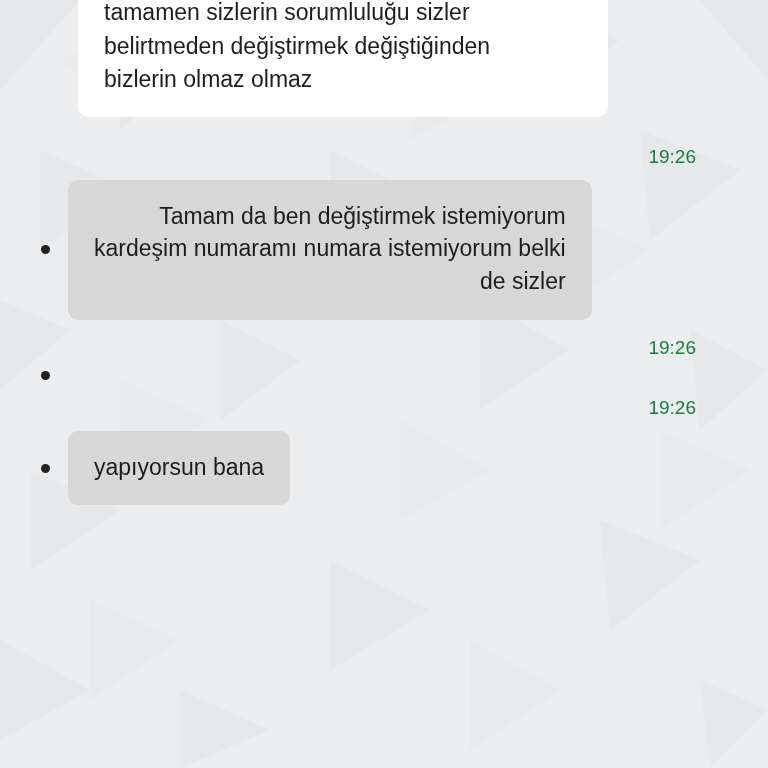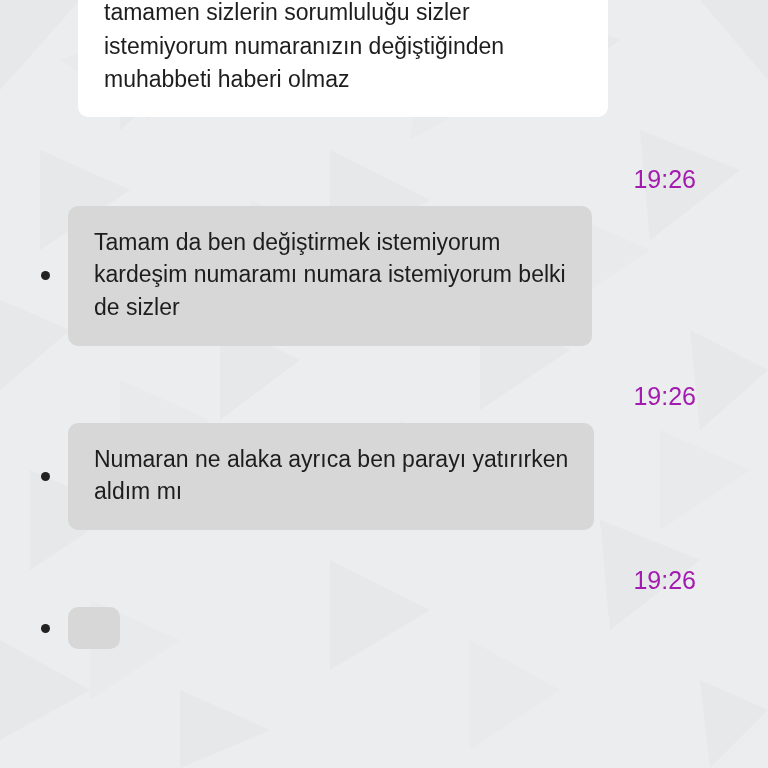--- a/index.html
+++ b/index.html
@@ -40,25 +40,24 @@
   }
 
   .msg-row {
     position: relative;
     padding: 0 48px 0 0;
   }
 
   
   .timestamp {
     text-align: right;
-    color: #a21caf;
-    font-size: 25px;
+    color: #15803d;
+    font-size: 19px;
     padding-right: 46px;
     line-height: 1;
-    margin-top: 20px;
   }
 
   .bubble-line {
     position: relative;
     display: flex;
     align-items: center;
   }
 
   .bullet {
     width: 46px;
@@ -78,20 +77,21 @@
 
   .bubble {
     border-radius: 10px;
     padding: 20px 26px 22px 26px;
     font-size: 23px;
     line-height: 1.42;
     color: #1d1d1d;
     max-width: 610px;
     box-sizing: border-box;
     word-wrap: break-word;
+    text-align: right;
   }
   .bubble.incoming {
     background: #d7d7d7;
   }
 
   
   .top-bubble-wrap {
     position: relative;
     z-index: 1;
     padding-left: 56px;
@@ -160,22 +160,22 @@
       <polygon points="470,640 560,690 470,750"></polygon>
     </g>
   </svg>
 
   <ul id="message-list">
 
     <li class="msg-row">
       <div class="top-bubble-wrap">
         <div class="top-bubble">
           <p>tamamen sizlerin sorumluluğu sizler</p>
-          <p>istemiyorum numaranızın değiştiğinden</p>
-          <p>muhabbeti haberi olmaz</p>
+          <p>belirtmeden değiştirmek değiştiğinden</p>
+          <p>bizlerin olmaz olmaz</p>
         </div>
       </div>
     </li>
 
     <li class="msg-row">
       <div class="spacer-md"></div>
       <div class="timestamp">19:26</div>
       <div class="spacer-ts"></div>
       <div class="bubble-line">
         <span class="bullet">
@@ -190,34 +190,31 @@
     </li>
 
     <li class="msg-row">
       <div class="spacer-sm"></div>
       <div class="timestamp">19:26</div>
       <div class="spacer-ts"></div>
       <div class="bubble-line">
         <span class="bullet">
             <span class="bullet-dot"></span>
           </span>
-        <div class="bubble incoming">
-          <div>Numaran ne alaka ayrıca ben parayı yatırırken</div>
-          <div>aldım mı</div>
-        </div>
       </div>
     </li>
 
     <li class="msg-row">
       <div class="spacer-sm"></div>
       <div class="timestamp">19:26</div>
       <div class="spacer-ts"></div>
       <div class="bubble-line">
         <span class="bullet">
             <span class="bullet-dot"></span>
           </span>
         <div class="bubble incoming">
+          <div>yapıyorsun bana</div>
         </div>
       </div>
     </li>
 
   </ul>
 </div>
 
 </body></html>

